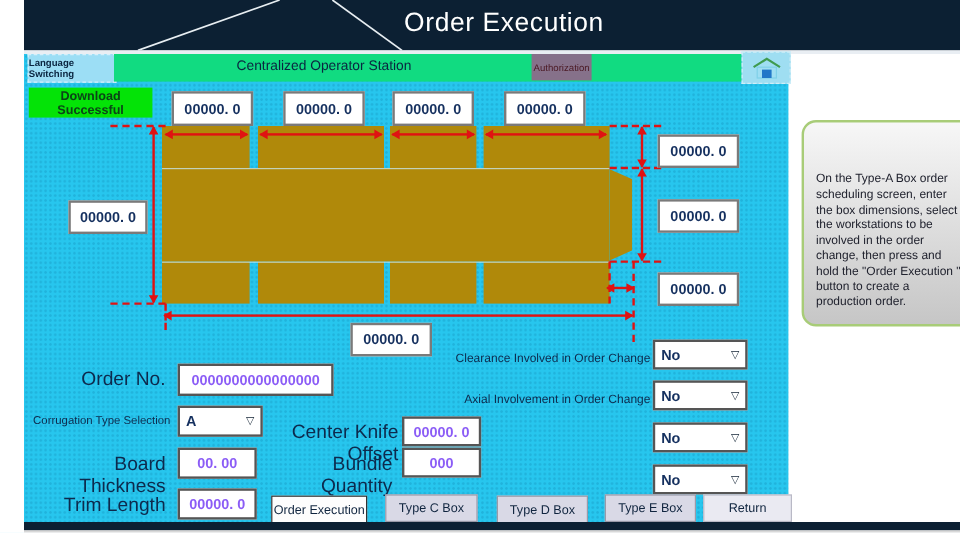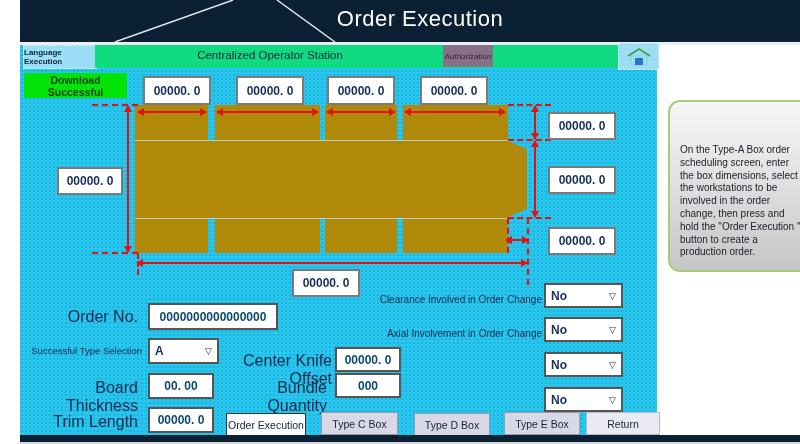--- a/index.html
+++ b/index.html
@@ -49,21 +49,21 @@
   .av::before{content:"";position:absolute;left:50%;top:0;transform:translate(-50%,-1px);
               border-left:4px solid transparent;border-right:4px solid transparent;border-bottom:7px solid #e01212;}
   .av::after{content:"";position:absolute;left:50%;bottom:0;transform:translate(-50%,1px);
              border-left:4px solid transparent;border-right:4px solid transparent;border-top:7px solid #e01212;}
   .dh{height:0;border-top:2px dashed #e01212;}
   .dv{width:0;border-left:2px dashed #e01212;}
 
   
   .lbl{color:#0d2a4d;font-size:16px;text-align:right;}
   .lbl-sm{color:#0d2a4d;font-size:8px;text-align:right;}
-  .field{background:#fff;border:2px solid #555;color:#0c4a6e;font-size:12px;font-weight:bold;
+  .field{background:#fff;border:2px solid #555;color:#8b5cf6;font-size:12px;font-weight:bold;
          display:flex;align-items:center;justify-content:center;white-space:pre;}
   .select{background:#fff;border:2px solid #555;color:#15305f;font-size:12px;font-weight:bold;
           display:flex;align-items:center;padding-left:5px;white-space:pre;}
   .select .tri{position:absolute;right:5px;top:50%;transform:translateY(-54%);font-size:9px;
                font-weight:normal;color:#123;}
   .tri::before{content:"\25BD";}
 
   
   .panel{left:648px;top:100px;width:144px;height:172px;border:2px solid #a8cc78;border-radius:12px;
          background:linear-gradient(#f7f7f7,#c6c6c6);box-sizing:border-box;}
@@ -88,21 +88,21 @@
       <line x1="95" y1="42" x2="213" y2="0" stroke="#e8eef2" stroke-width="1.4"></line>
       <line x1="257" y1="0" x2="315" y2="42" stroke="#e8eef2" stroke-width="1.4"></line>
     </svg>
     <div class="abs page-title">Order Execution</div>
     <div class="abs notif-dot"></div>
   </div>
   <div class="abs navstrip"></div>
 
   <div class="abs cyanbg"></div>
 
-  <div class="abs lang-btn">Language Execution</div>
+  <div class="abs lang-btn">Language Switching</div>
   <div class="abs greenbar"></div>
   <div class="abs station-title">Centralized Operator Station</div>
   <div class="abs auth-btn">Authorization</div>
   <div class="abs home-btn">
     <svg width="26" height="20" viewBox="0 0 26 20">
       <polyline points="2,9 13,2 24,9" fill="none" stroke="#3f9b4f" stroke-width="1.8"></polyline>
       <rect x="5" y="9" width="16" height="9" fill="none" stroke="#7fd0e8" stroke-width="1"></rect>
       <rect x="9" y="11" width="8" height="7" fill="#2277c8"></rect>
     </svg>
   </div>
@@ -151,21 +151,21 @@
   <div class="abs dim" style="left:528px;top:227px;width:64px;height:24px">00000. 0</div>
   <div class="abs dim" style="left:272px;top:269px;width:64px;height:24px">00000. 0</div>
 
   <div class="abs panel">
     <div class="panel-text">On the Type-A Box order scheduling screen, enter the box dimensions, select the workstations to be involved in  the order change, then press and hold the "Order Execution " button to create a production order.</div>
   </div>
 
   <div class="abs lbl" style="left:20px;top:308px;width:98px">Order No.</div>
   <div class="abs field" style="left:128px;top:303px;width:126px;height:23px">0000000000000000</div>
 
-  <div class="abs lbl" style="left:0px;top:345px;width:122px;font-size:9.5px">Successful Type Selection</div>
+  <div class="abs lbl" style="left:0px;top:345px;width:122px;font-size:9.5px">Corrugation Type Selection</div>
   <div class="abs select" style="left:128px;top:338px;width:62px;height:22px">
     <span>A</span>
     <span class="tri"></span>
   </div>
 
   <div class="abs lbl" style="left:20px;top:379px;width:98px">Board Thickness</div>
   <div class="abs field" style="left:128px;top:373px;width:62px;height:22px">00. 00</div>
 
   <div class="abs lbl" style="left:20px;top:413px;width:98px">Trim Length</div>
   <div class="abs field" style="left:128px;top:407px;width:62px;height:22px">00000. 0</div>

